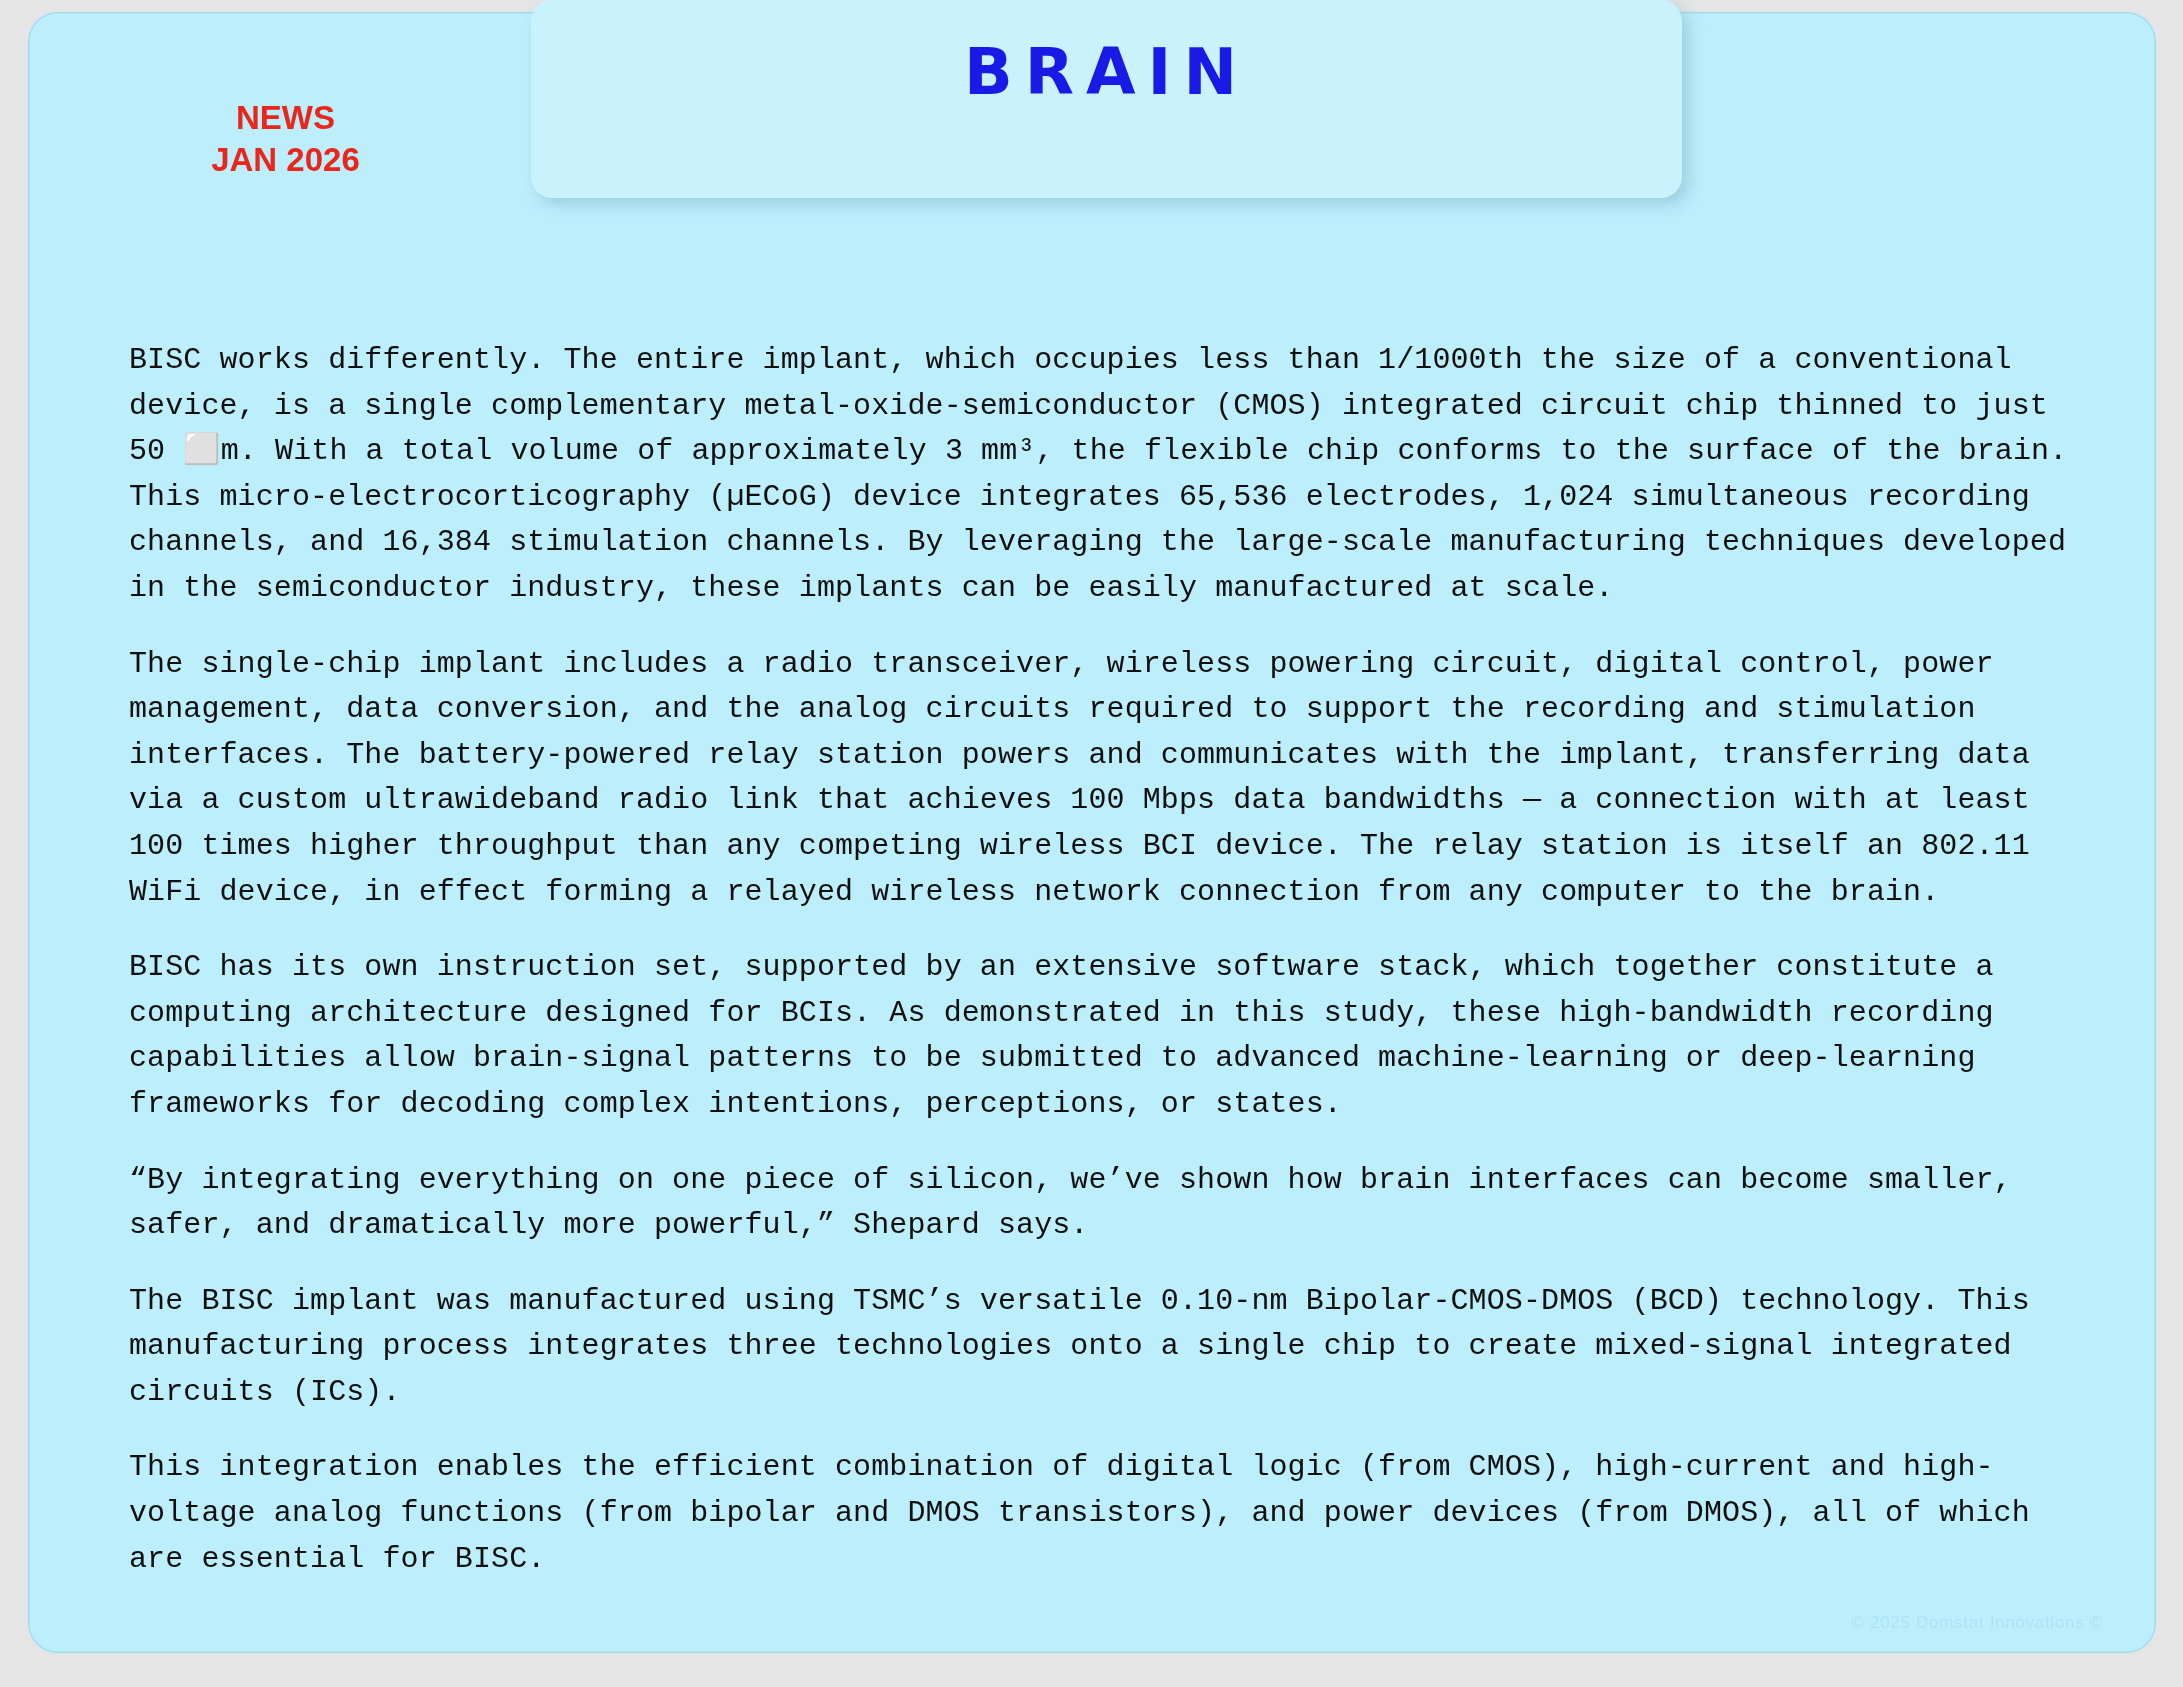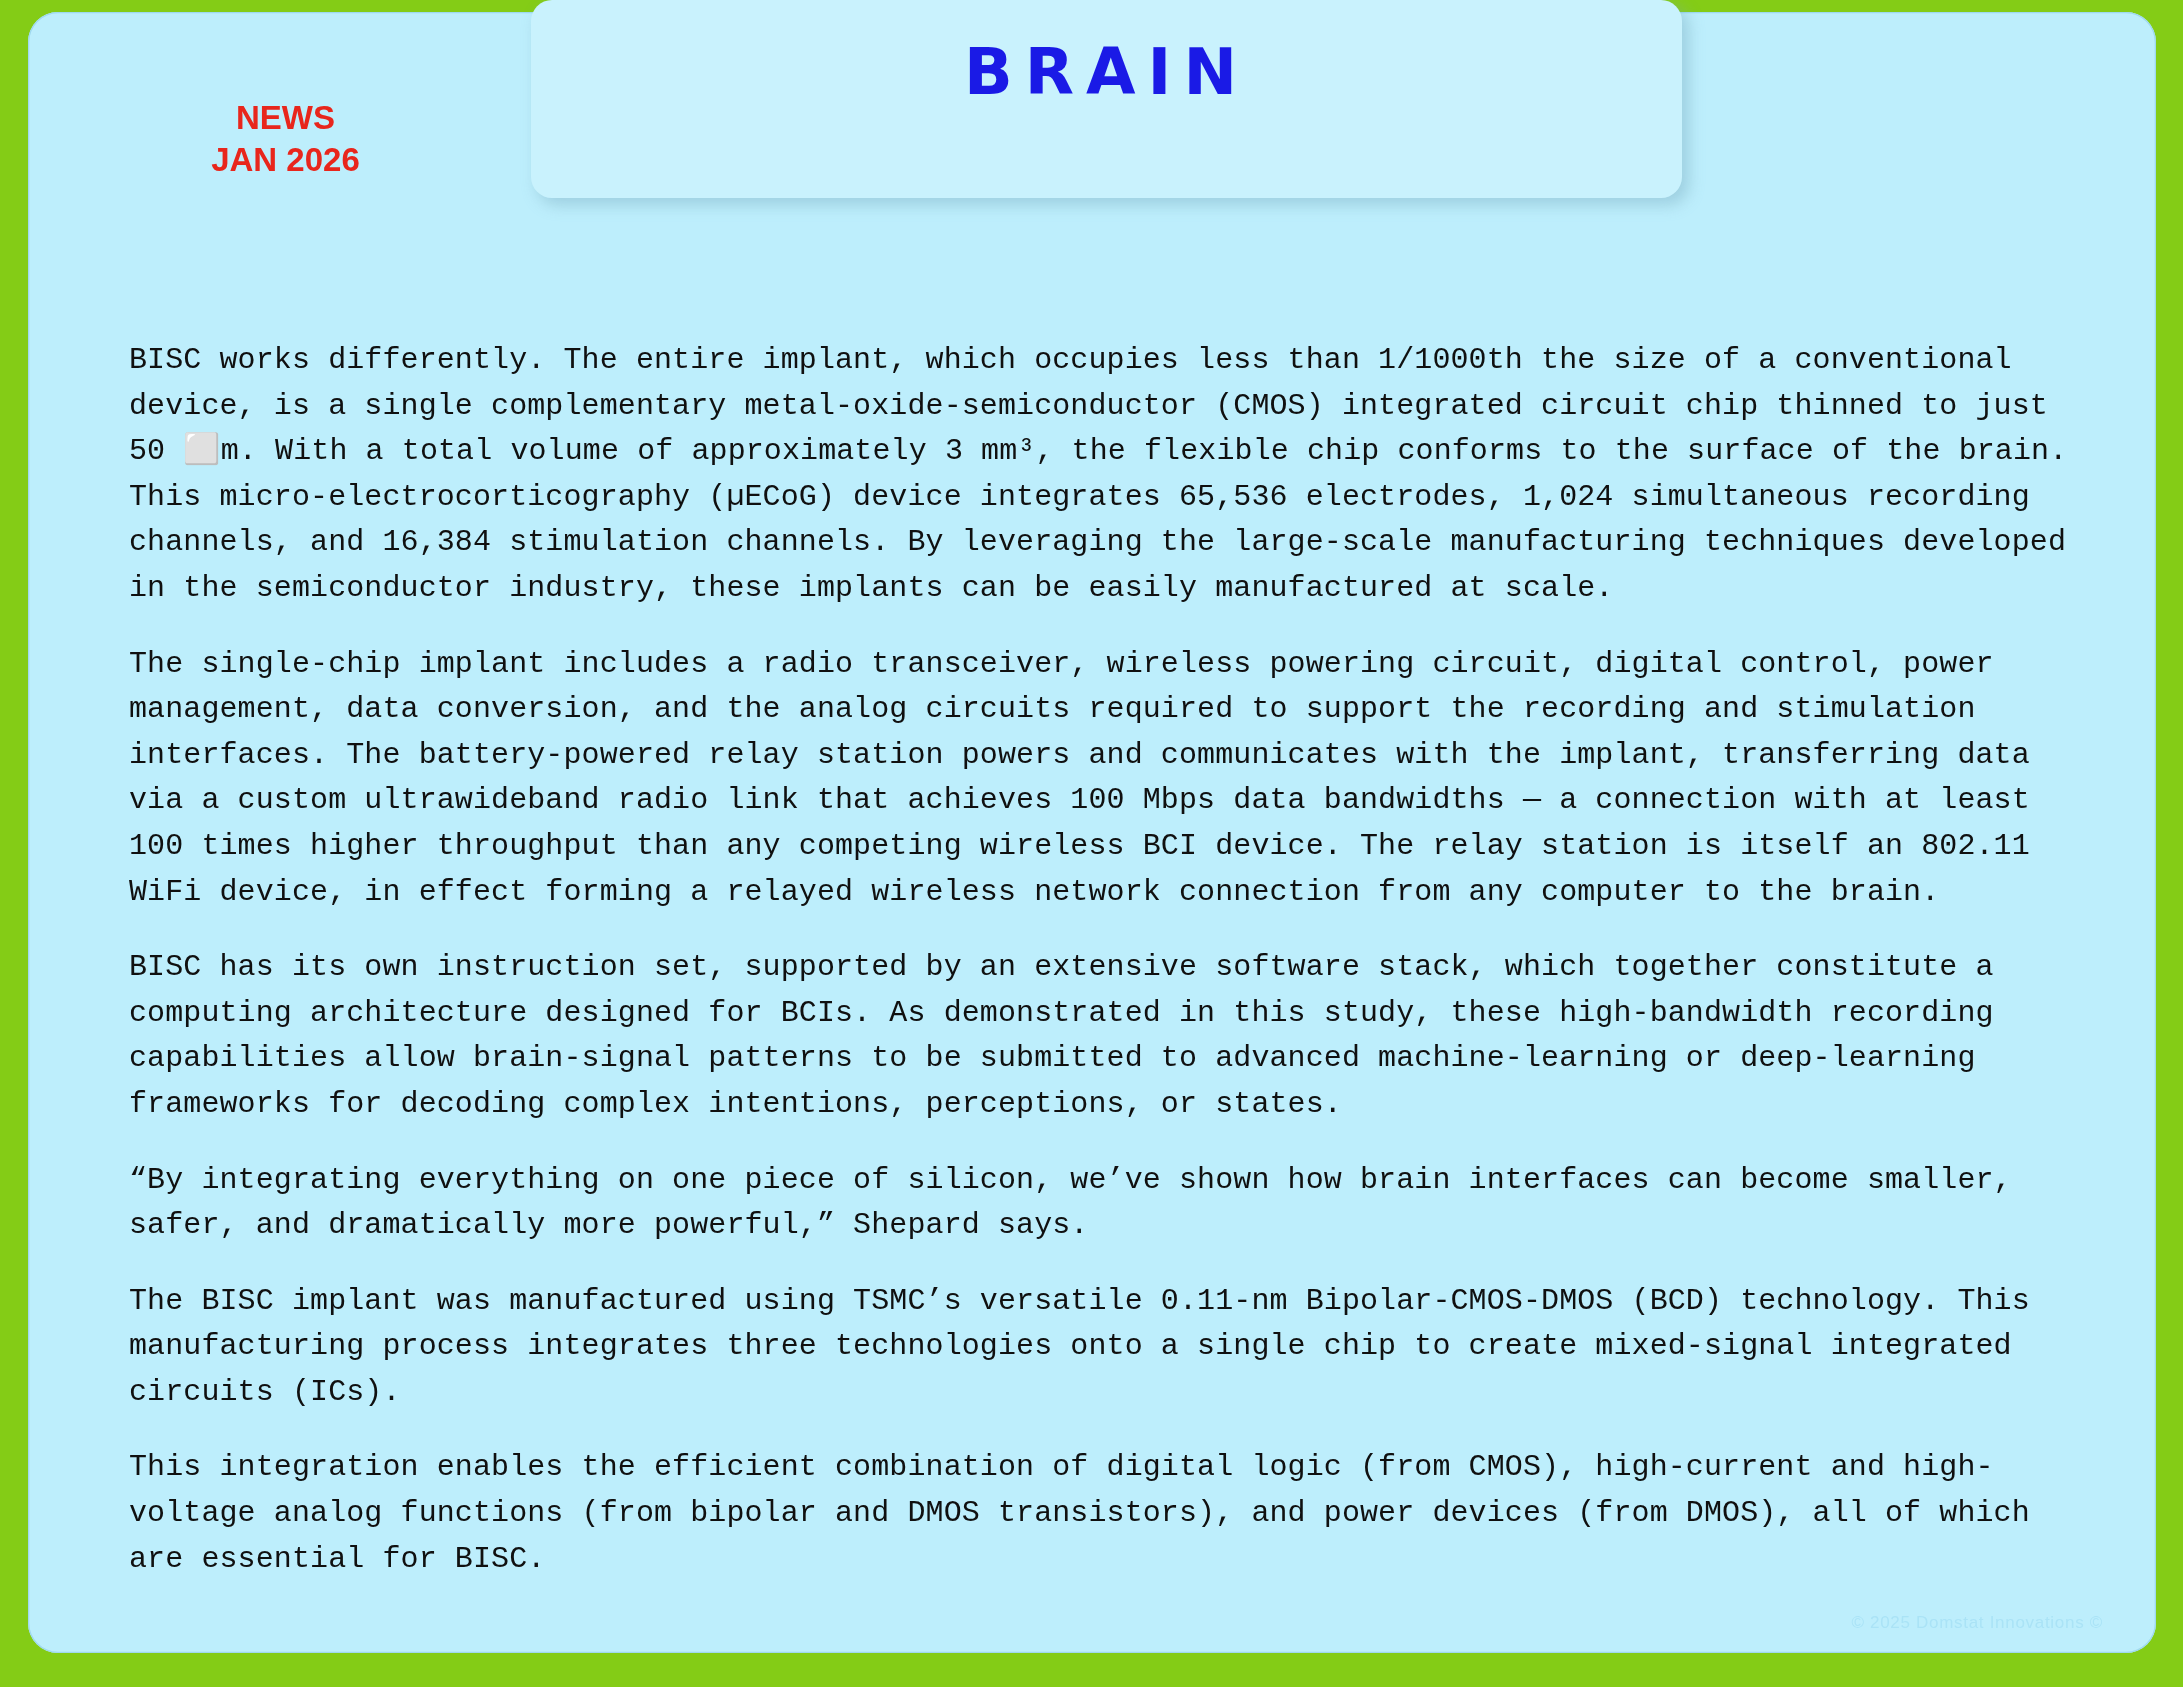--- a/index.html
+++ b/index.html
@@ -11,21 +11,21 @@
     height: 1687px;
     background: #000080;
     font-family: "DejaVu Sans", sans-serif;
     overflow: hidden;
   }
   .page {
     position: absolute;
     left: 0; top: 0;
     width: 2183px;
     height: 1687px;
-    background: #84cc16;
+    background: #e5e5e5;
   }
   .card {
     position: absolute;
     left: 28px;
     top: 12px;
     width: 2128px;
     height: 1641px;
     background: #bdeefc;
     border-radius: 30px;
     box-shadow: 0 0 0 1.3px #9fd9ef inset;
@@ -133,20 +133,20 @@
         <div class="brand">BRAIN</div>
       </div>
 
     </div>
 
     <div class="body-text">
       <p class="para">BISC works differently. The entire implant, which occupies less than 1/1000th the size of a conventional device, is a single complementary metal-oxide-semiconductor (CMOS) integrated circuit chip thinned to just 50 ⬜m. With a total volume of approximately 3 mm³, the flexible chip conforms to the surface of the brain. This micro-electrocorticography (µECoG) device integrates 65,536 electrodes, 1,024 simultaneous recording channels, and 16,384 stimulation channels. By leveraging the large-scale manufacturing techniques developed in the semiconductor industry, these implants can be easily manufactured at scale.</p>
       <p class="para">The single-chip implant includes a radio transceiver, wireless powering circuit, digital control, power management, data conversion, and the analog circuits required to support the recording and stimulation interfaces. The battery-powered relay station powers and communicates with the implant, transferring data via a custom ultrawideband radio link that achieves 100 Mbps data bandwidths — a connection with at least 100 times higher throughput than any competing wireless BCI device. The relay station is itself an 802.11 WiFi device, in effect forming a relayed wireless network connection from any computer to the brain.</p>
       <p class="para">BISC has its own instruction set, supported by an extensive software stack, which together constitute a computing architecture designed for BCIs. As demonstrated in this study, these high-bandwidth recording capabilities allow brain-signal patterns to be submitted to advanced machine-learning or deep-learning frameworks for decoding complex intentions, perceptions, or states.</p>
       <p class="para"> “By integrating everything on one piece of silicon, we’ve shown how brain interfaces can become smaller, safer, and dramatically more powerful,” Shepard says.</p>
-      <p class="para">The BISC implant was manufactured using TSMC’s versatile 0.11-nm Bipolar-CMOS-DMOS (BCD) technology. This manufacturing process integrates three technologies onto a single chip to create mixed-signal integrated circuits (ICs).</p>
+      <p class="para">The BISC implant was manufactured using TSMC’s versatile 0.10-nm Bipolar-CMOS-DMOS (BCD) technology. This manufacturing process integrates three technologies onto a single chip to create mixed-signal integrated circuits (ICs).</p>
       <p class="para">This integration enables the efficient combination of digital logic (from CMOS), high-current and high-voltage analog functions (from bipolar and DMOS transistors), and power devices (from DMOS), all of which are essential for BISC.</p>
     </div>
 
     <div class="credit">© 2025 Domstat Innovations ©</div>
   </div>
 </div>
 
 
 </body></html>

